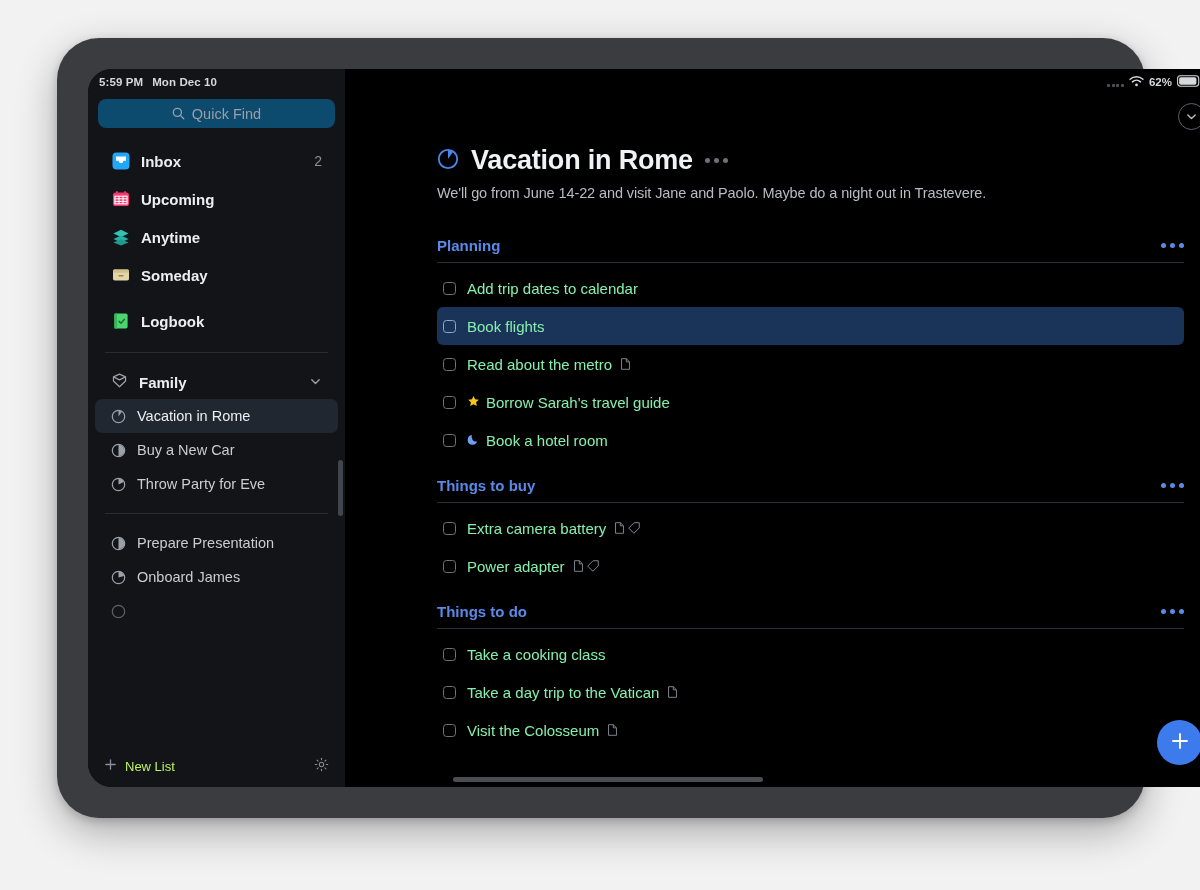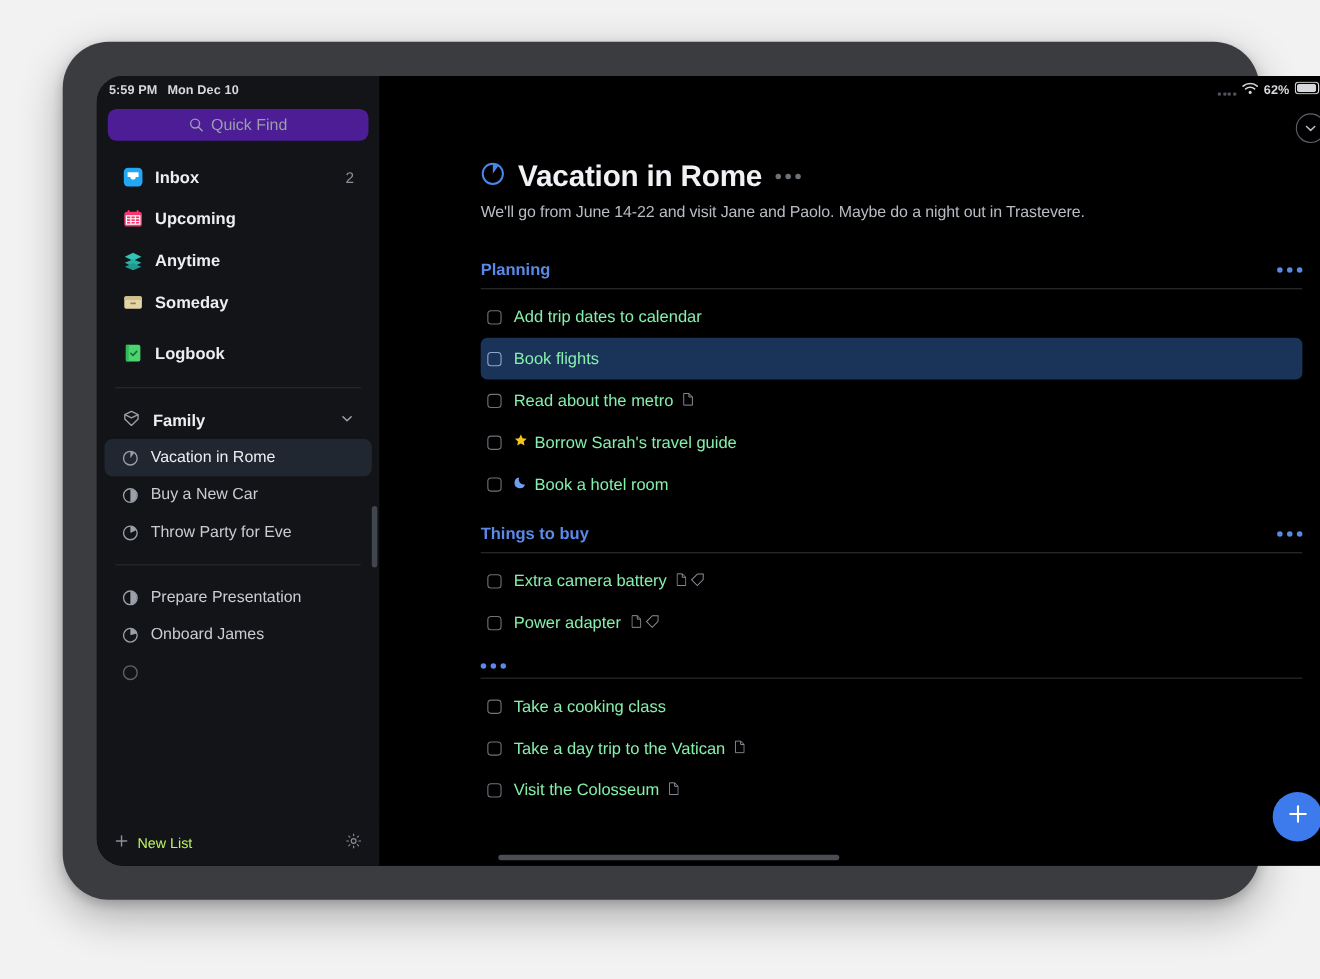--- a/index.html
+++ b/index.html
@@ -53,21 +53,21 @@
     gap: 9px;
     font-size: 11.5px;
     font-weight: bold;
     color: #d6d8dc;
     letter-spacing: 0.1px;
   }
 
   .qf-wrap { padding: 4px 10px 0 10px; }
   #quick-find {
     height: 29px;
-    background: #4c1d95;
+    background: #0c4a6e;
     border-radius: 8px;
     display: flex;
     align-items: center;
     justify-content: center;
     gap: 7px;
     color: #9b9fa8;
     font-size: 14.5px;
   }
   #quick-find svg { display:block; }
 
@@ -643,20 +643,21 @@
                         <path d="M6.6 0.8h5.6v5.6L6.4 12.2 0.8 6.6z" fill="none" stroke="#8b8f98" stroke-width="1"></path>
                       </svg>
                   </span>
                 </span>
               </span>
             </div>
           </div>
 
           <div class="section">
             <div class="section-head">
+              <span class="section-title">Things to do</span>
               <span class="dots-blue">
                   <i></i>
                   <i></i>
                   <i></i>
                 </span>
             </div>
             <div class="section-rule"></div>
 
             <div class="todo">
               <span class="checkbox"></span>

